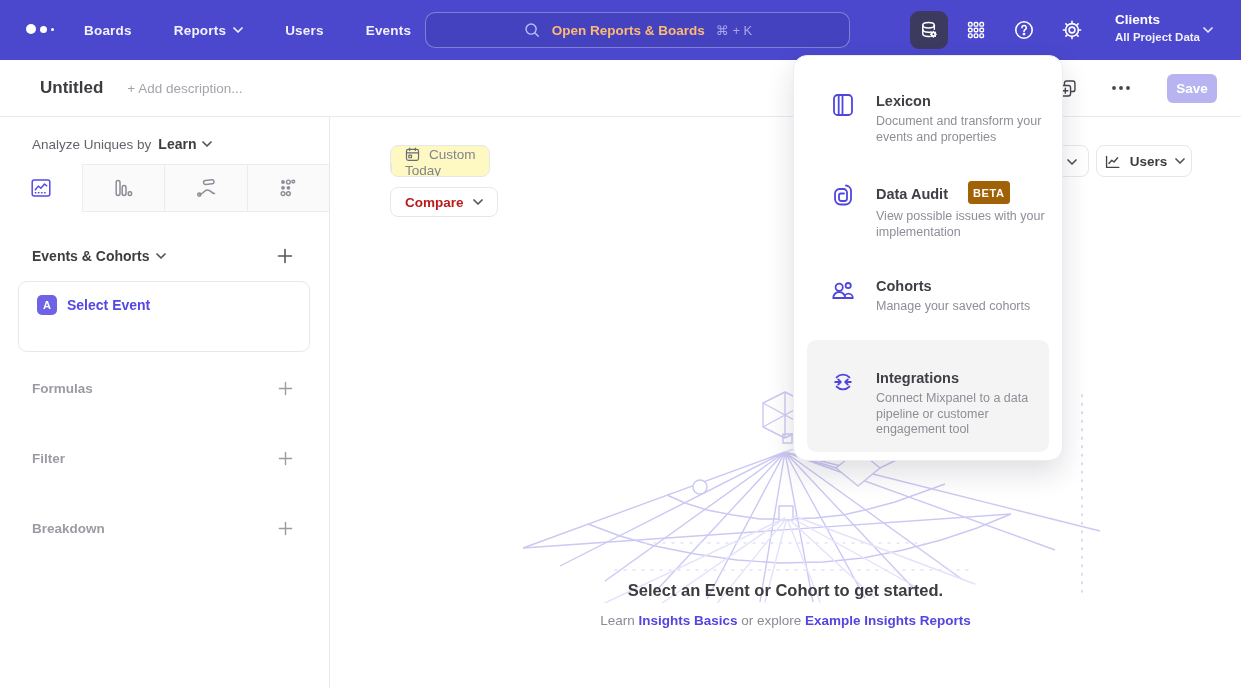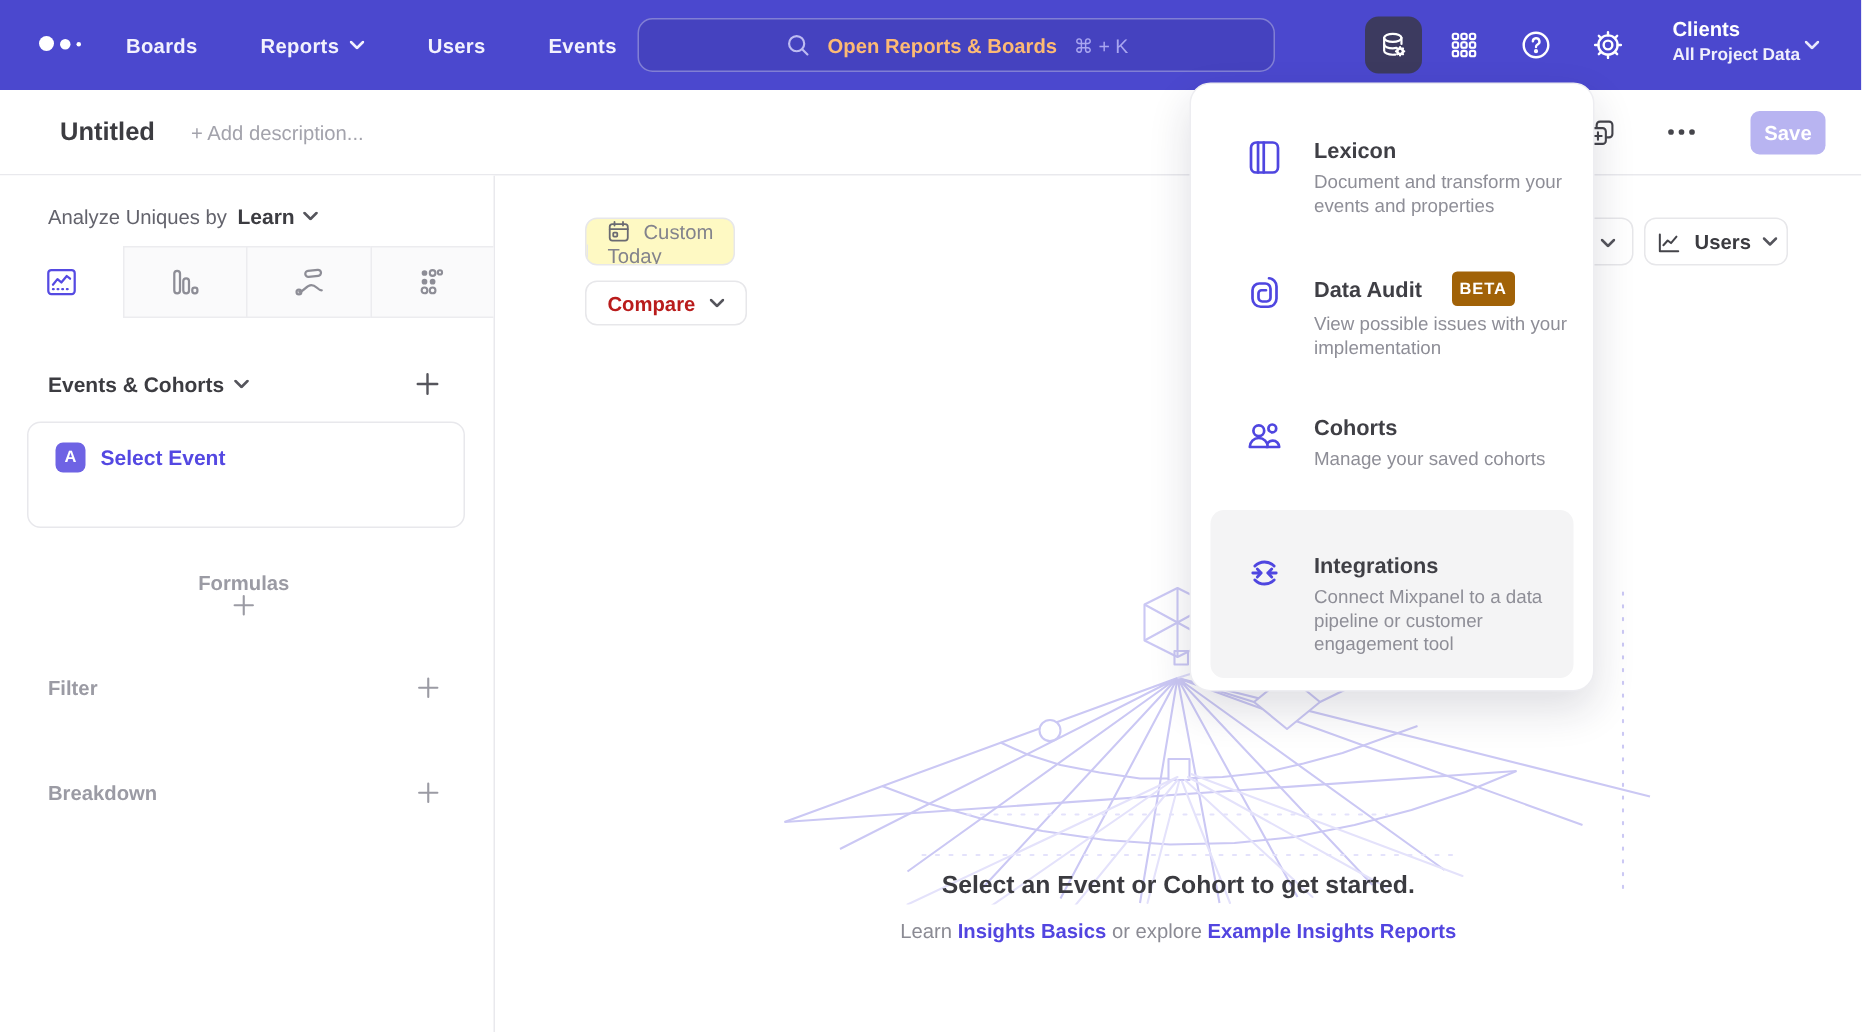--- a/index.html
+++ b/index.html
@@ -274,21 +274,21 @@
       </span>
     </div>
 
     <div class="event-card">
       <div class="row">
         <span class="ab">A</span>
         <span class="t">Select Event</span>
       </div>
     </div>
 
-    <div class="sb-section" style="top:264px;flex-direction:column;">
+    <div class="sb-section" style="top:264px;">
       <span class="lbl">Formulas</span>
       <span class="plus">
         <svg width="15" height="15" viewBox="0 0 16 16" fill="none" stroke="currentColor" stroke-width="1.5" stroke-linecap="round">
             <path d="M8 1.5v13M1.5 8h13"></path>
           </svg>
       </span>
     </div>
     <div class="sb-section" style="top:404px;">
       <span class="lbl">Breakdown</span>
       <span class="plus">

